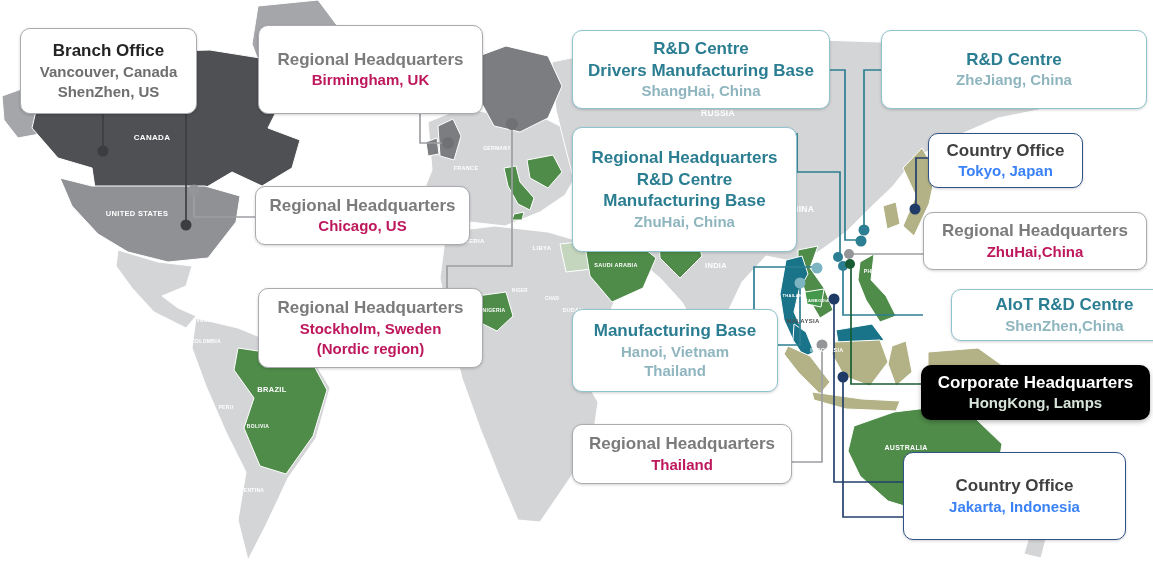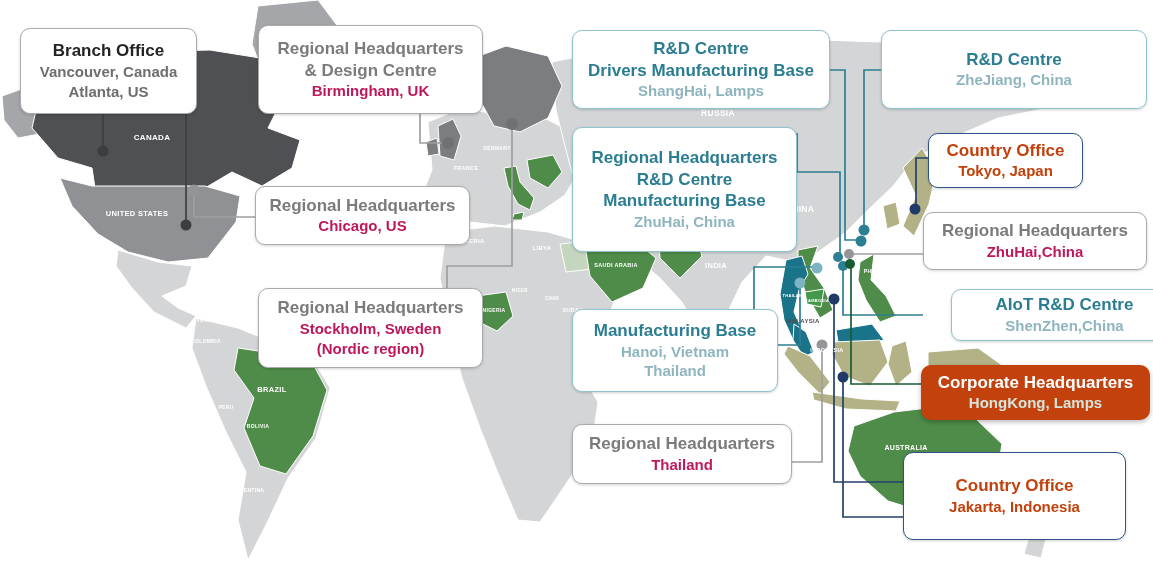--- a/index.html
+++ b/index.html
@@ -7,22 +7,22 @@
   #stage{position:relative;width:1153px;height:584px;background:#fff;}
   #map-svg{position:absolute;left:0;top:0;z-index:1;}
   .callout{position:absolute;z-index:5;background:#ffffff;border-radius:10px;box-sizing:border-box;
            display:flex;flex-direction:column;justify-content:center;align-items:center;text-align:center;
            padding:16px 8px;box-shadow:0 1px 3px rgba(0,0,0,.18);}
   .callout .t{font-weight:700;font-size:17px;line-height:1.28;display:block;}
   .callout .s{font-weight:700;font-size:15px;line-height:1.32;display:block;}
   .c-dark{border:1.6px solid #a9abae}.c-dark .t{color:#242424}.c-dark .s{color:#6e6e6e}
   .c-gray{border:1.6px solid #a9abae}.c-gray .t{color:#7b7b7b}.c-gray .s{color:#be185d}
   .c-teal{border:1.6px solid #8fc4cf}.c-teal .t{color:#2b7d92}.c-teal .s{color:#8fb5bf}
-  .c-navy{border:1.6px solid #2f5287}.c-navy .t{color:#c2410c}.c-navy .s{color:#c2410c}
-  .c-green{border:none;background:#c2410c;box-shadow:0 2px 5px rgba(0,0,0,.28)}
+  .c-navy{border:1.6px solid #2f5287}.c-navy .t{color:#404040}.c-navy .s{color:#3b82f6}
+  .c-green{border:none;background:#000000;box-shadow:0 2px 5px rgba(0,0,0,.28)}
   .c-green .t{color:#ffffff}.c-green .s{color:#d7e4da}
 </style>
 </head>
 <body>
 
 <div id="stage">
   <svg id="map-svg" width="1153" height="584" viewBox="0 0 1153 584">
       <path d="M2,96 L30,86 L58,92 L66,110 L50,132 L18,138 L4,120 Z" fill="#a4a6a9" stroke="#ffffff" stroke-width="1" stroke-linejoin="round"></path>
       <path d="M258,6 L318,0 L342,32 L332,78 L300,108 L268,86 L252,44 Z" fill="#a4a6a9" stroke="#ffffff" stroke-width="1" stroke-linejoin="round"></path>
       <path d="M60,70 L130,52 L210,50 L285,62 L318,84 L310,112 L282,100 L268,128 L300,140 L292,168 L262,186 L232,172 L205,188 L95,188 L92,168 L58,158 L32,128 L38,102 Z" fill="#4f5053" stroke="#ffffff" stroke-width="1" stroke-linejoin="round"></path>
@@ -123,31 +123,30 @@
       <text x="794" y="297" text-anchor="middle" font-size="4" font-weight="bold" letter-spacing="0.3" fill="#ffffff">THAILAND</text>
       <text x="817" y="302" text-anchor="middle" font-size="4" font-weight="bold" letter-spacing="0.3" fill="#ffffff">CAMBODIA</text>
       <text x="803" y="323" text-anchor="middle" font-size="6" font-weight="bold" letter-spacing="0.3" fill="#4d4d4f">MALAYSIA</text>
       <text x="827" y="352" text-anchor="middle" font-size="5.5" font-weight="bold" letter-spacing="0.3" fill="#ffffff">INDONESIA</text>
       <text x="956" y="343" text-anchor="middle" font-size="4" font-weight="bold" letter-spacing="0.3" fill="#ffffff">PAPUA NEW GUINEA</text>
       <text x="906" y="450" text-anchor="middle" font-size="7" font-weight="bold" letter-spacing="0.3" fill="#ffffff">AUSTRALIA</text>
     </svg>
 <div class="callout c-dark" style="left: 20px; top: 28px; width: 177px; height: 86px;">
       <span class="t">Branch Office</span>
       <span class="s">Vancouver, Canada</span>
-      <span class="s">Atlanta, US</span>
+      <span class="s">ShenZhen, US</span>
     </div>
     <div class="callout c-gray" style="left: 258px; top: 25px; width: 225px; height: 89px;">
       <span class="t">Regional Headquarters</span>
-      <span class="t">&amp; Design Centre</span>
       <span class="s">Birmingham, UK</span>
     </div>
     <div class="callout c-teal" style="left: 572px; top: 30px; width: 258px; height: 79px;">
       <span class="t">R&amp;D Centre</span>
       <span class="t">Drivers Manufacturing Base</span>
-      <span class="s">ShangHai, Lamps</span>
+      <span class="s">ShangHai, China</span>
     </div>
     <div class="callout c-teal" style="left: 881px; top: 30px; width: 266px; height: 79px;">
       <span class="t">R&amp;D Centre</span>
       <span class="s">ZheJiang, China</span>
     </div>
     <div class="callout c-teal" style="left: 572px; top: 127px; width: 225px; height: 125px;">
       <span class="t">Regional Headquarters</span>
       <span class="t">R&amp;D Centre</span>
       <span class="t">Manufacturing Base</span>
       <span class="s">ZhuHai, China</span>

